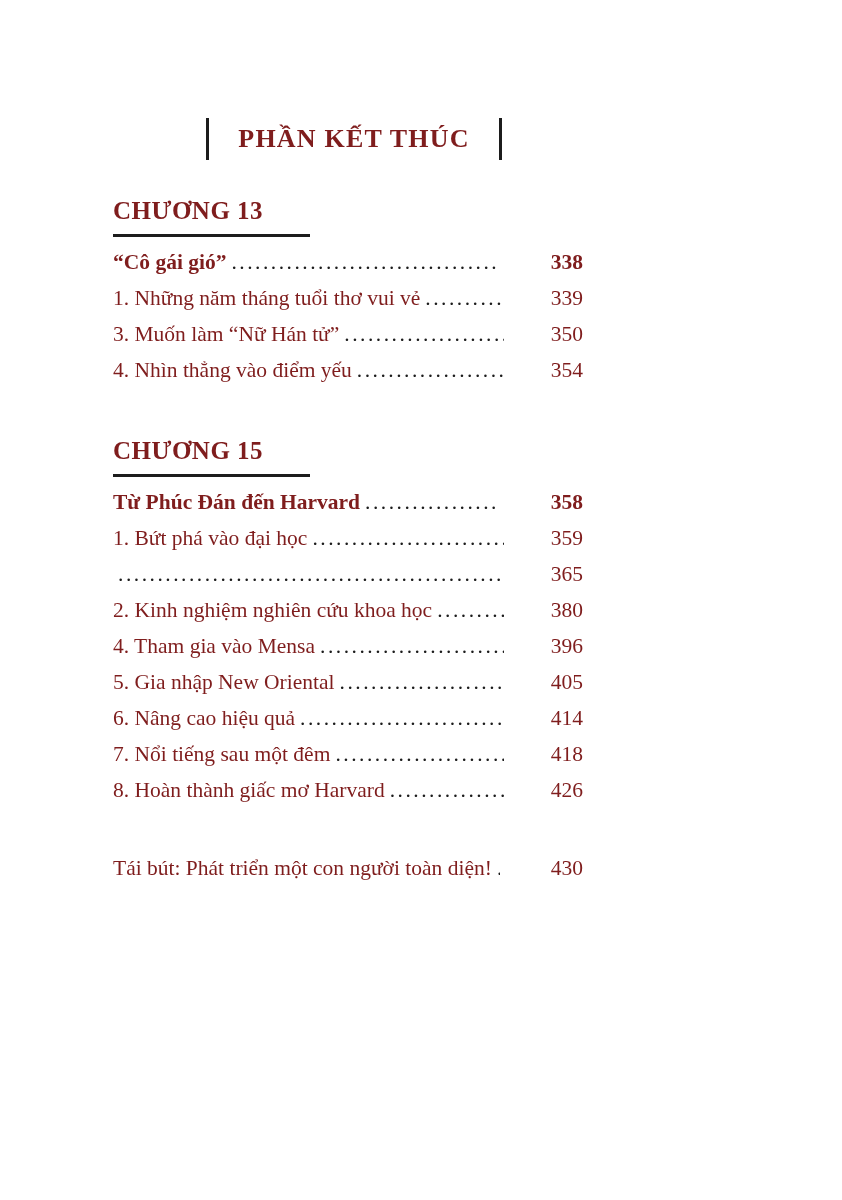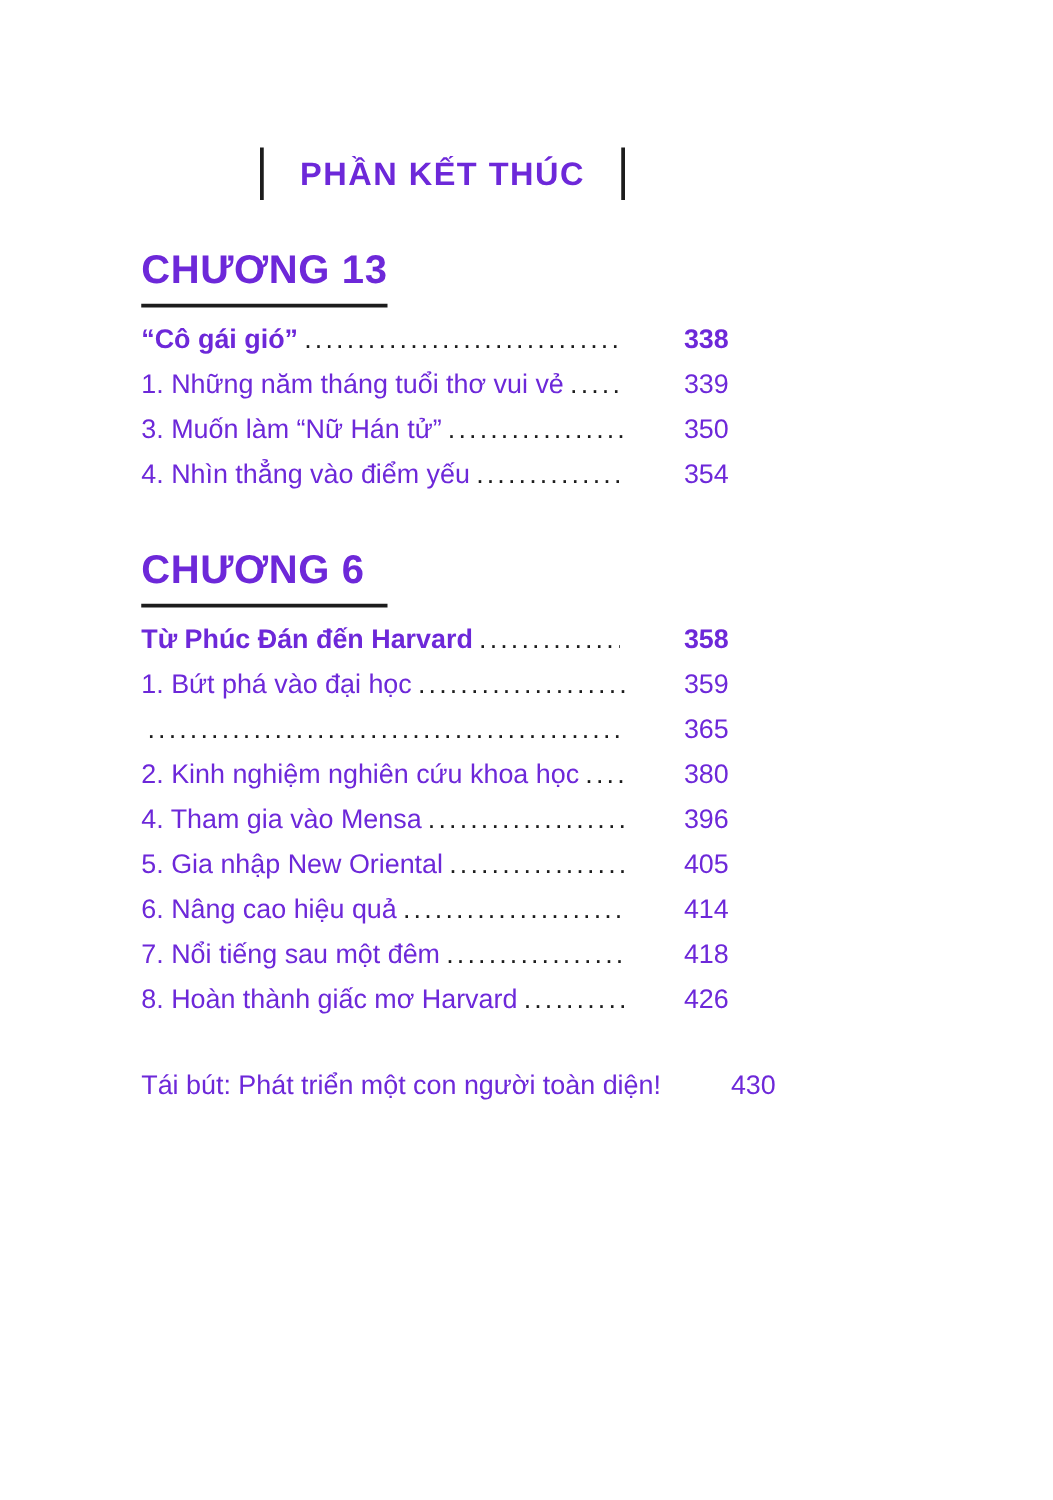--- a/index.html
+++ b/index.html
@@ -1,22 +1,22 @@
 <!DOCTYPE html>
 <html lang="vi"><head>
 <meta charset="utf-8">
 <style>
   html, body { margin: 0; padding: 0; background: #ffffff; }
   .page {
     position: relative;
     width: 708px;
     height: 1200px;
     background: #ffffff;
-    color: #6d28d9;
-    font-family: Liberation Sans, sans-serif;
+    color: #7f1d1d;
+    font-family: Liberation Serif, serif;
     overflow: hidden;
   }
 
   
   .title-row {
     position: absolute;
     top: 117px; left: 0; right: 0;
     height: 44px;
     display: flex;
     justify-content: center;
@@ -32,21 +32,21 @@
     white-space: nowrap;
   }
 
   
   .chapter { position: absolute; left: 113px; right: 125px; }
   .sec13 { top: 197px; }
   .sec14 { top: 437px; }
 
   .chapter-heading {
     margin: 0;
-    font-size: 32px;
+    font-size: 25px;
     font-weight: 700;
     letter-spacing: 0.5px;
     width: 197px;
     padding-bottom: 9px;
     border-bottom: 3px solid #1c1c1c;
     white-space: nowrap;
   }
 
   
   .toc-row {
@@ -113,21 +113,21 @@
       <span class="pnum">350</span>
     </div>
     <div class="toc-row">
       <span class="label">4. Nhìn thẳng vào điểm yếu</span>
       <span class="dots"></span>
       <span class="pnum">354</span>
     </div>
   </section>
 
   <section class="chapter sec14">
-    <h2 class="chapter-heading">CHƯƠNG 6</h2>
+    <h2 class="chapter-heading">CHƯƠNG 15</h2>
 
     <div class="toc-row lead">
       <span class="label">Từ Phúc Đán đến Harvard</span>
       <span class="dots"></span>
       <span class="pnum">358</span>
     </div>
 
     <div class="toc-row">
       <span class="label">1. Bứt phá vào đại học</span>
       <span class="dots"></span>

